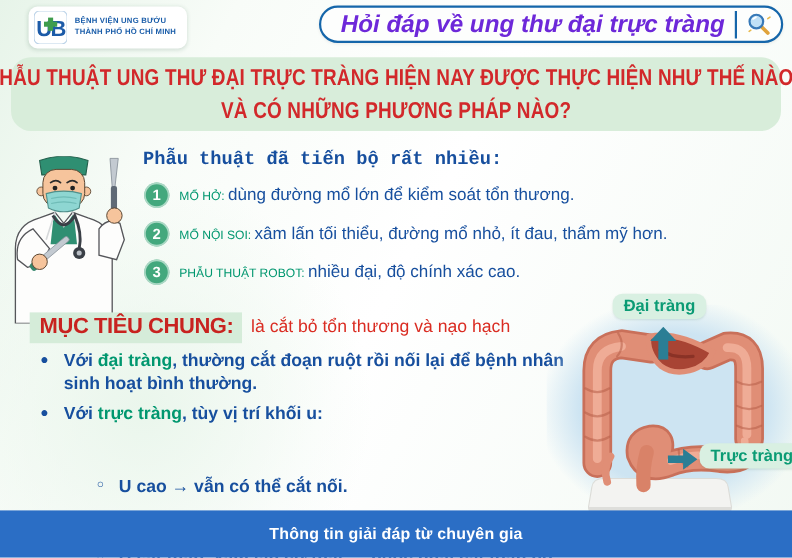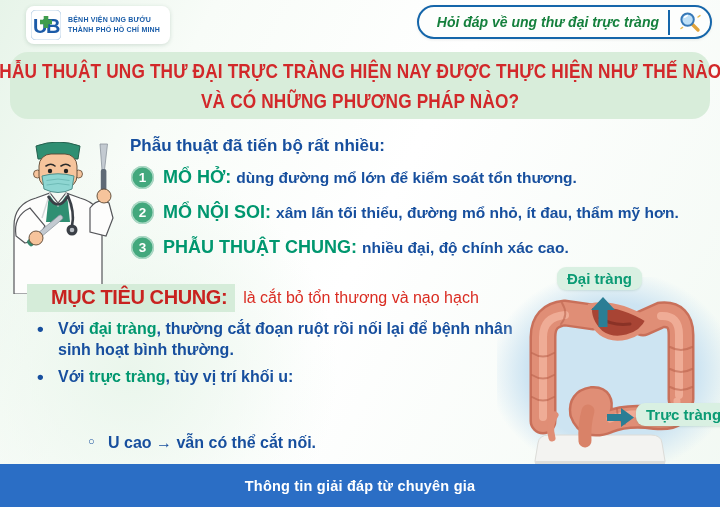--- a/index.html
+++ b/index.html
@@ -17,47 +17,47 @@
     position:absolute;left:26px;top:6px;display:flex;align-items:center;gap:7px;
     background:#ffffff;border-radius:8px;padding:4px 10px 4px 5px;
     box-shadow:0 1px 4px rgba(40,90,60,.18);
   }
   .logo-text{font-size:7px;font-weight:bold;color:#1a5da9;line-height:1.5;letter-spacing:.2px;}
   .badge{
     position:absolute;right:8px;top:5px;height:34px;display:flex;align-items:center;gap:9px;
     padding:0 9px 0 18px;border:2.5px solid #1566aa;border-radius:20px;background:#fdfefd;
     box-shadow:0 1px 3px rgba(0,0,0,.08);box-sizing:border-box;
   }
-  .badge-text{color:#15803d;font-style:italic;font-weight:bold;font-size:14px;white-space:nowrap;}
+  .badge-text{color:#6d28d9;font-style:italic;font-weight:bold;font-size:22px;white-space:nowrap;}
   .badge-divider{width:2px;height:25px;background:#1566aa;}
   
   .title-box{
     position:absolute;left:10px;top:52px;width:700px;height:67px;background:#d8edda;
     border-radius:18px;display:flex;flex-direction:column;justify-content:center;align-items:center;
   }
   .title-line{
     color:#d2282a;font-weight:bold;font-size:21px;line-height:1.4;white-space:nowrap;
     transform:scaleX(.82);transform-origin:center;letter-spacing:.2px;
   }
   
-  .intro{position:absolute;left:130px;top:136px;font-size:17px;font-weight:bold;color:#174f9e;}
+  .intro{position:absolute;left:130px;top:136px;font-size:17px;font-weight:bold;color:#174f9e;font-family:Liberation Mono, monospace;}
   .method-item{position:absolute;left:131px;display:flex;align-items:center;gap:9px;white-space:nowrap;}
   .method-item.i1{top:166px}.method-item.i2{top:201px}.method-item.i3{top:236px}
   .num{
     width:23px;height:23px;border-radius:50%;background:#43a87d;color:#fff;font-weight:bold;
     font-size:13.5px;display:flex;align-items:center;justify-content:center;flex:0 0 auto;
     box-shadow:inset 0 0 0 1.5px rgba(255,255,255,.55);
   }
-  .mhead{color:#00976f;font-weight:bold;font-size:18px;}
-  .mbody{color:#174f9e;font-weight:bold;font-size:15.5px;}
+  .mhead{color:#00976f;font-weight:normal;font-size:11px;}
+  .mbody{color:#174f9e;font-weight:normal;font-size:15.5px;}
   
   .goal-row{position:absolute;left:27px;top:284px;display:flex;align-items:center;gap:8px;white-space:nowrap;}
   .goal-label{
     background:#d5ecd9;color:#c8221f;font-weight:bold;font-size:20px;letter-spacing:-.4px;
-    padding:2px 8px 3px 24px;
+    padding:2px 8px 3px 9px;
   }
   .goal-text{color:#da2c22;font-weight:normal;font-size:16px;}
   
   .bullets{position:absolute;left:34px;top:318px;width:492px;margin:0;padding:0;list-style:none;}
   .bullets>li{
     position:relative;padding-left:24px;margin-bottom:5px;font-size:16px;font-weight:bold;
     color:#174f9e;line-height:1.33;
   }
   .bullets>li::before{content:"•";position:absolute;left:3px;top:-2px;font-size:19px;color:#174f9e;}
   .green{color:#00976f;}
@@ -171,21 +171,21 @@
     <span class="num">2</span>
     <span>
       <span class="mhead">MỔ NỘI SOI: </span>
       <span class="mbody">xâm lấn tối thiểu, đường mổ nhỏ, ít đau, thẩm mỹ hơn.</span>
     </span>
   </div>
 
   <div class="method-item i3">
     <span class="num">3</span>
     <span>
-      <span class="mhead">PHẪU THUẬT CHUNG: </span>
+      <span class="mhead">PHẪU THUẬT ROBOT: </span>
       <span class="mbody">nhiều đại, độ chính xác cao.</span>
     </span>
   </div>
 
   <div class="goal-row">
     <span class="goal-label">MỤC TIÊU CHUNG:</span>
     <span class="goal-text">là cắt bỏ tổn thương và nạo hạch</span>
   </div>
 
   <ul class="bullets">

